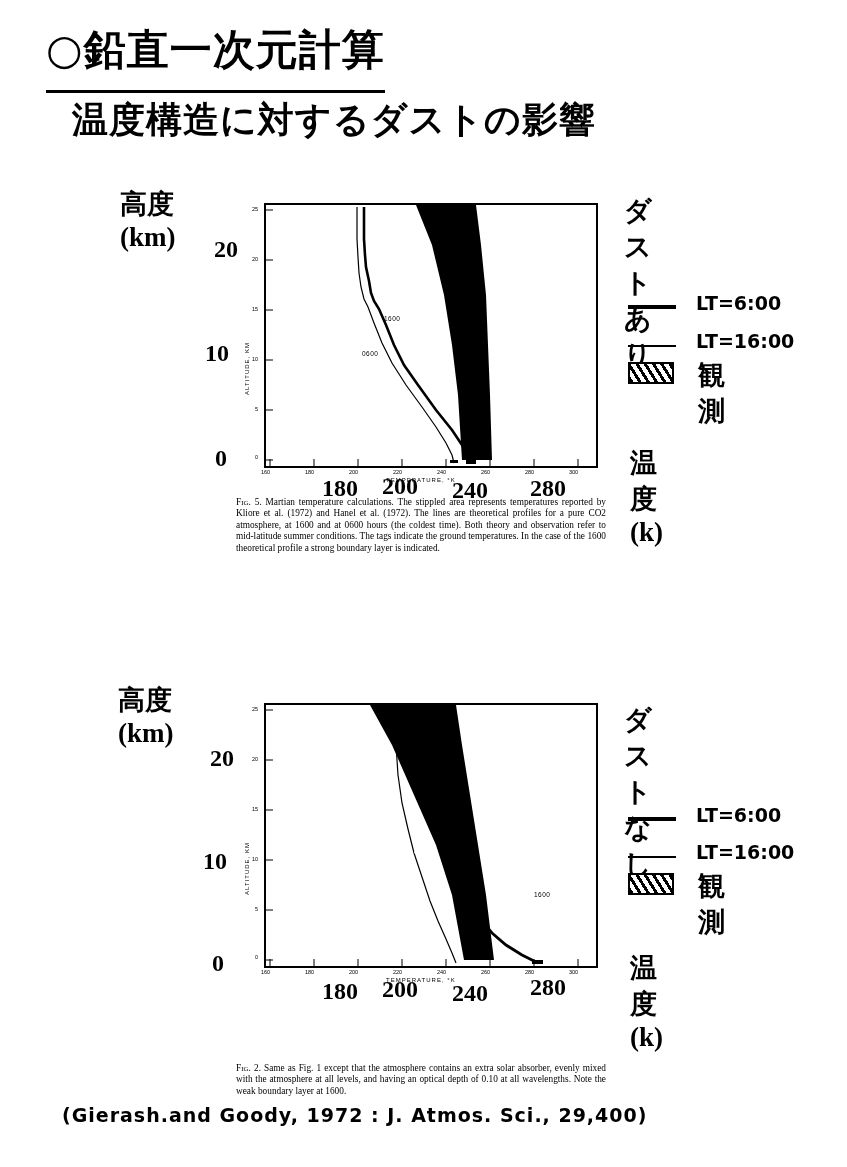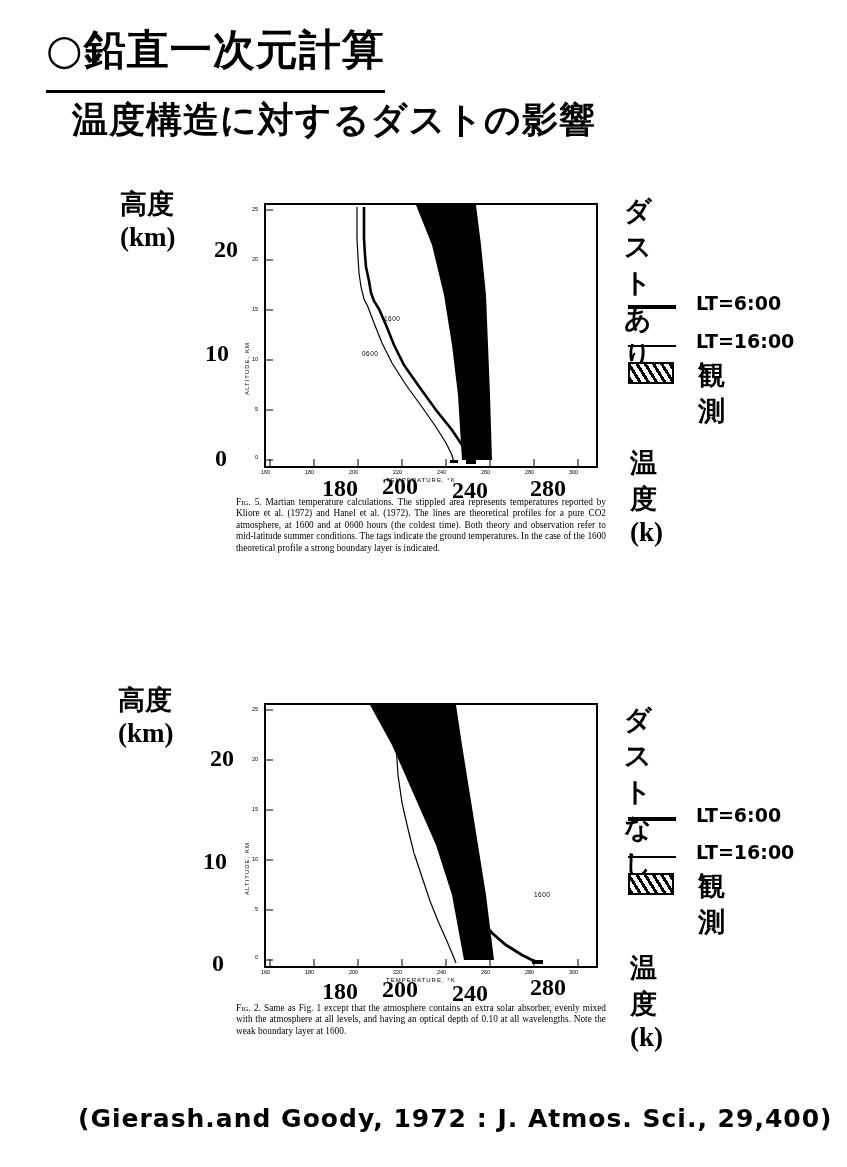--- a/index.html
+++ b/index.html
@@ -75,21 +75,21 @@
   .leg-line{position:absolute;}
   .leg-text{position:absolute;font-family:"DejaVu Sans",sans-serif;font-weight:bold;font-size:19px;margin-left:12px;}
   .hatchbox{
     position:absolute;
     border:2px solid #000;
     box-sizing:border-box;
     background:
       repeating-linear-gradient(58deg,#000 0px,#000 3px,#fff 3px,#fff 7px);
   }
   #footer{
-    left:62px;top:1104px;font-size:25px;margin-left:16px;
+    left:62px;top:1104px;font-size:19px;
   }
   .curvelab{
     position:absolute;
     font-family:"Liberation Sans", sans-serif;
     font-size:6.5px;
     letter-spacing:.5px;
   }
 </style>
 </head>
 <body>
@@ -237,21 +237,21 @@
 
     <div class="axis-lab-v" style="left:-22px;top:190px;">ALTITUDE, KM</div>
     <div class="axis-lab-h" style="left:120px;top:272px;">TEMPERATURE, °K</div>
   </div>
 
   <div class="hlabel" style="left:322px;top:978px;font-size:24px;">180</div>
   <div class="hlabel" style="left:382px;top:976px;font-size:24px;">200</div>
   <div class="hlabel" style="left:452px;top:980px;font-size:24px;">240</div>
   <div class="hlabel" style="left:530px;top:974px;font-size:24px;">280</div>
 
-  <div class="caption" style="left:236px;top:1003px;width:370px;">
+  <div class="caption" style="left:236px;top:1063px;width:370px;">
     <span style="font-variant:small-caps;">Fig. 2.</span>
     <span>Same as Fig. 1 except that the atmosphere contains an extra solar absorber, evenly mixed with the atmosphere at all levels, and having an optical depth of 0.10 at all wavelengths. Note the weak boundary layer at 1600.</span>
   </div>
 
   <div class="legend-title hand" style="left:624px;top:702px;">ダストなし</div>
 
   <div class="leg-line" style="left:628px;top:817px;width:48px;height:4px;background:#000;"></div>
   <div class="leg-text" style="left:684px;top:804px;">LT=6:00</div>
 
   <div class="leg-line" style="left:628px;top:856px;width:48px;height:2px;background:#000;"></div>

